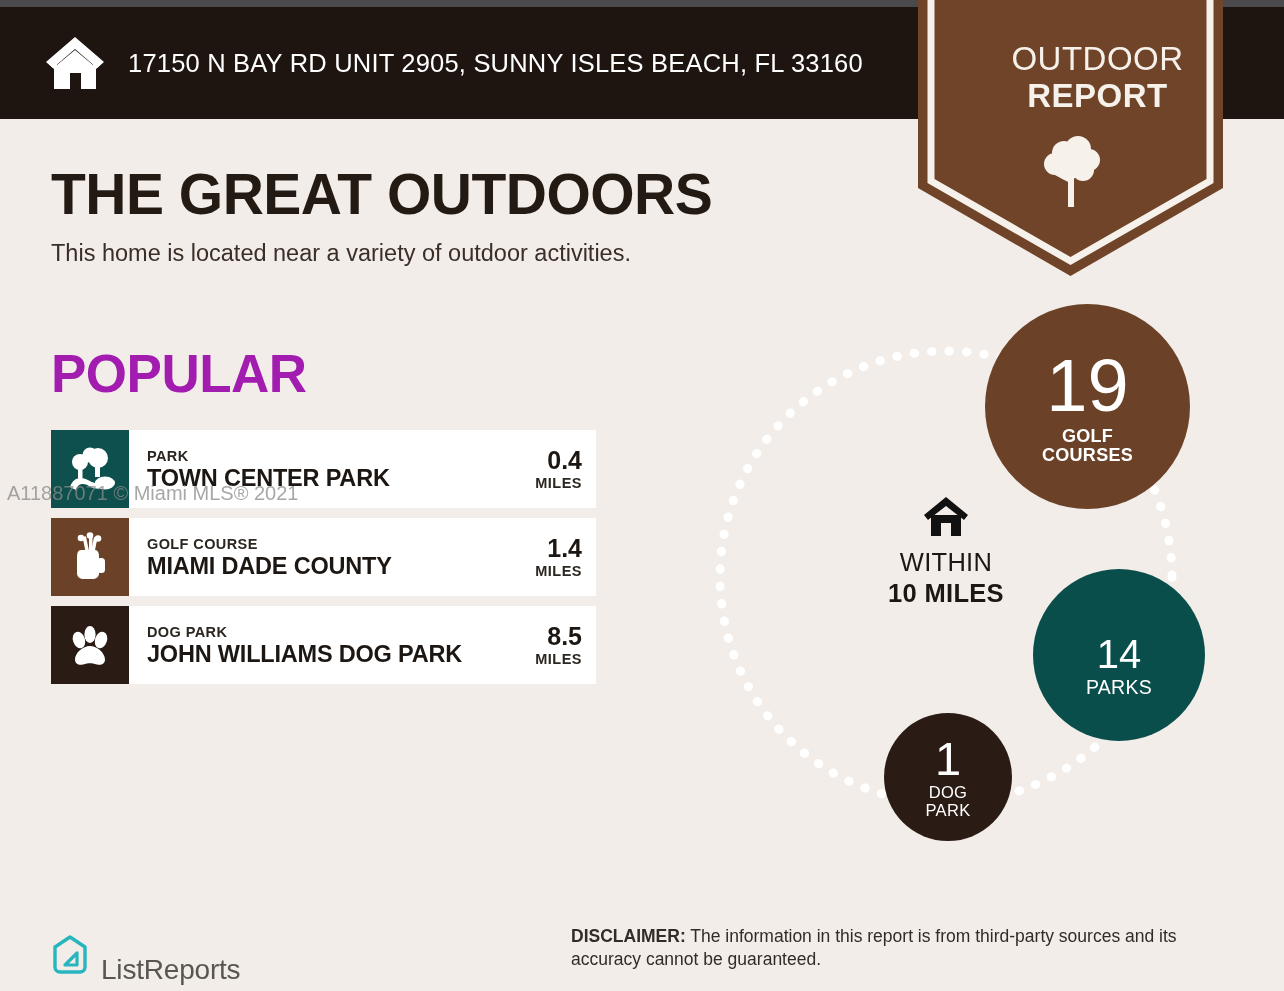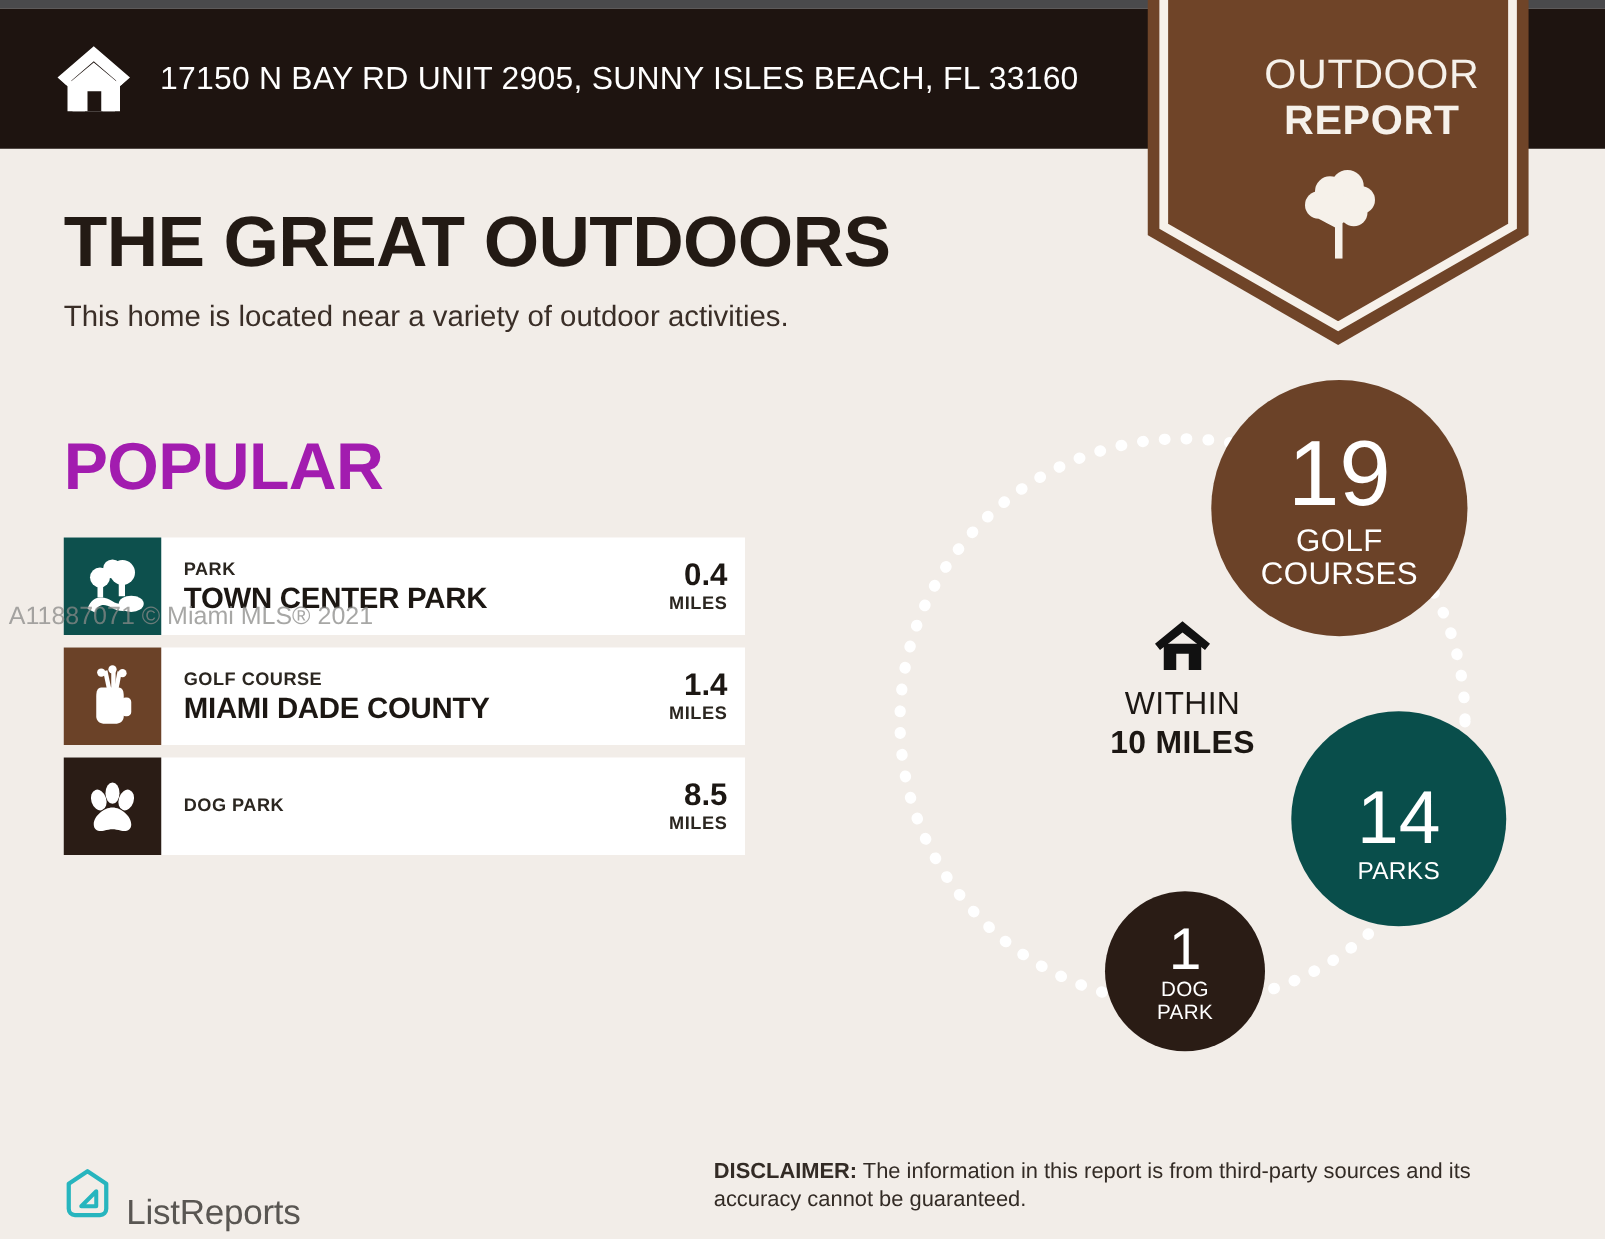--- a/index.html
+++ b/index.html
@@ -193,33 +193,33 @@
     font-weight: 300;
     line-height: 1;
   }
   .bubble-label {
     font-weight: 400;
     line-height: 1.04;
     letter-spacing: 0.3px;
   }
 
   .bubble-golf {
-    left: 304px; top: 9px;
+    left: 320px; top: 9px;
     width: 205px; height: 205px;
     background: #6B4228;
   }
   .bubble-golf .bubble-num { font-size: 74px; margin-bottom: 4px; }
-  .bubble-golf .bubble-label { font-size: 25px; }
+  .bubble-golf .bubble-label { font-size: 18px; font-weight: bold; }
 
   .bubble-parks {
     left: 368px; top: 274px;
     width: 172px; height: 172px;
     background: #094E4B;
   }
-  .bubble-parks .bubble-num { font-size: 60px; margin-bottom: 3px; margin-top: 21px; }
+  .bubble-parks .bubble-num { font-size: 40px; margin-bottom: 3px; margin-top: 21px; }
   .bubble-parks .bubble-label { font-size: 19.5px; }
 
   .bubble-dog {
     left: 219px; top: 418px;
     width: 128px; height: 128px;
     background: #2A1C15;
   }
   .bubble-dog .bubble-num { font-size: 47px; margin-bottom: 2px; }
   .bubble-dog .bubble-label { font-size: 16.5px; }
 
@@ -396,20 +396,21 @@
               <path d="M26 27 C33 27 41 34 41 40.5 C41 45 37 46.5 33 45.5
                        C30 44.7 28 44.3 26 44.3 C24 44.3 22 44.7 19 45.5
                        C15 46.5 11 45 11 40.5 C11 34 19 27 26 27 Z"></path>
             </g>
           </svg>
         </span>
       </div>
       <div class="poi-body">
         <div class="poi-texts">
           <span class="poi-cat">DOG PARK</span>
+          <span class="poi-name">JOHN WILLIAMS DOG PARK</span>
         </div>
         <div class="poi-dist">
           <div class="poi-dist-val">8.5</div>
           <div class="poi-dist-unit">MILES</div>
         </div>
       </div>
     </div>
 
   </div>
 

